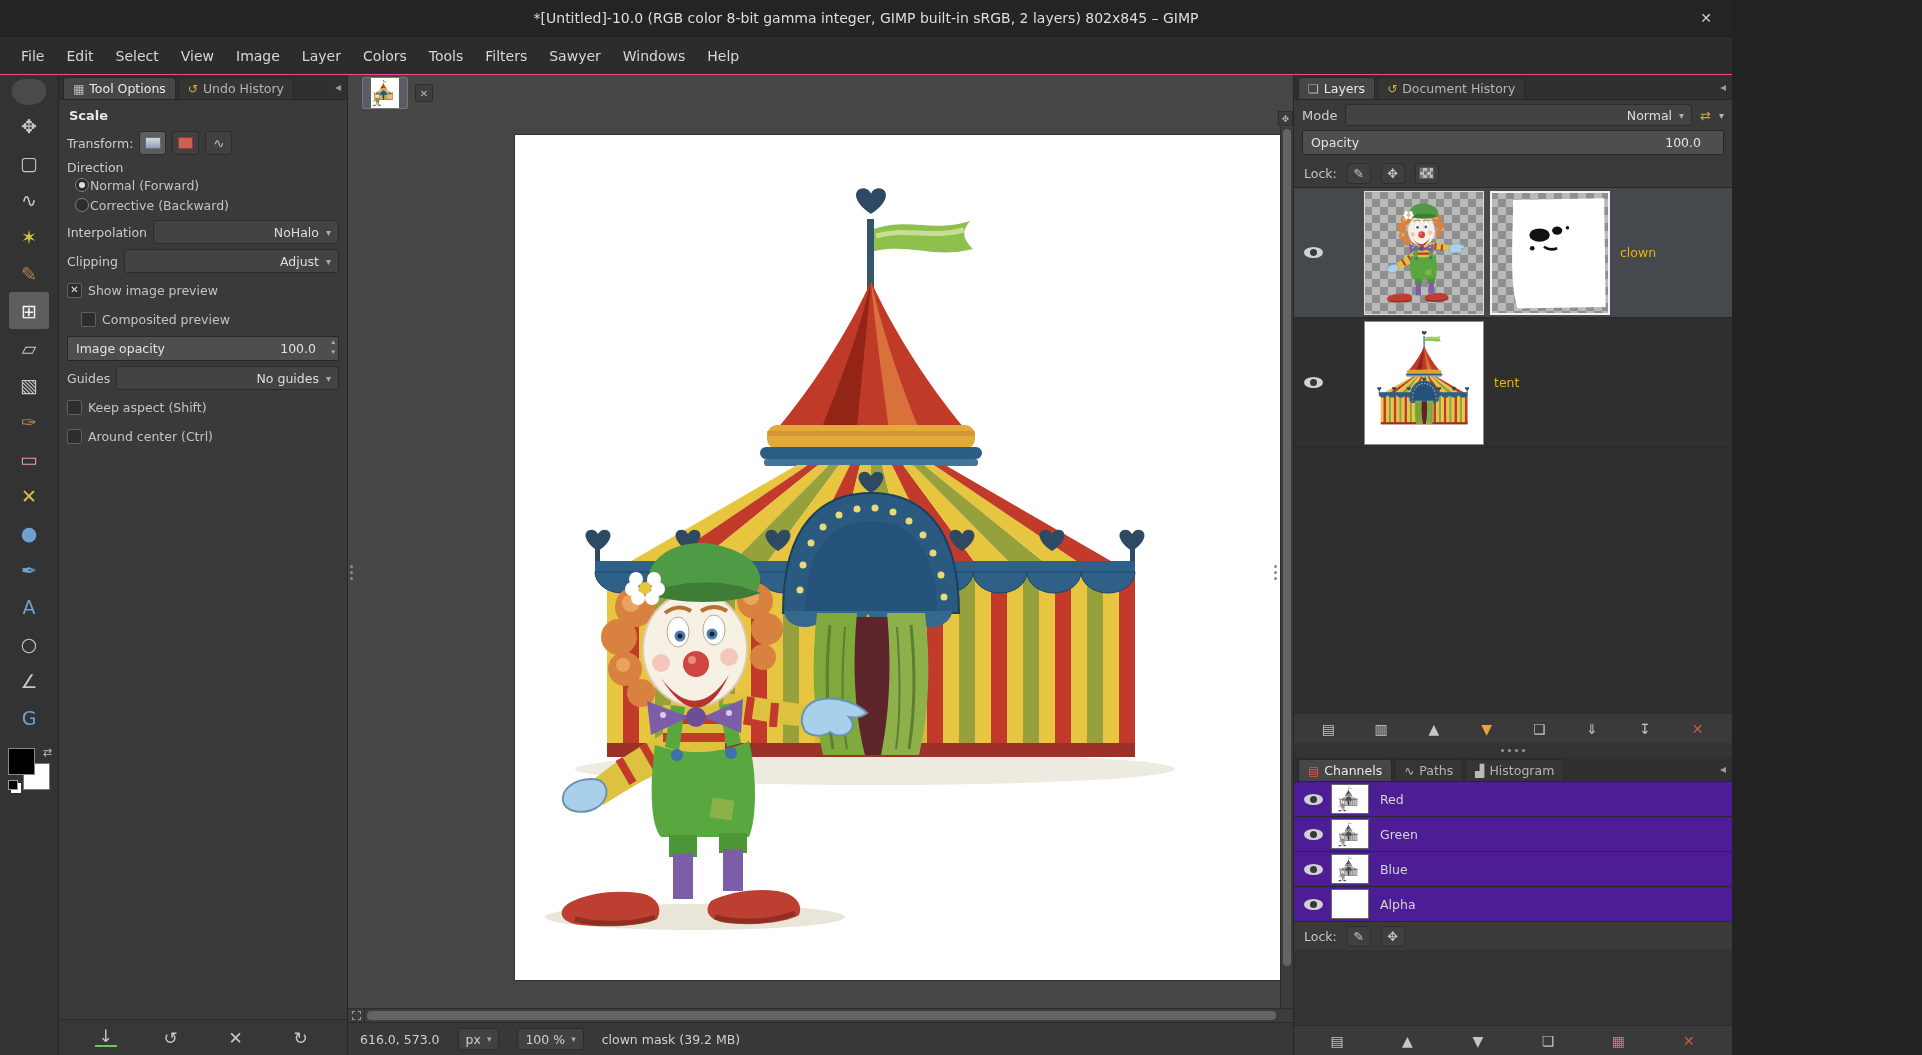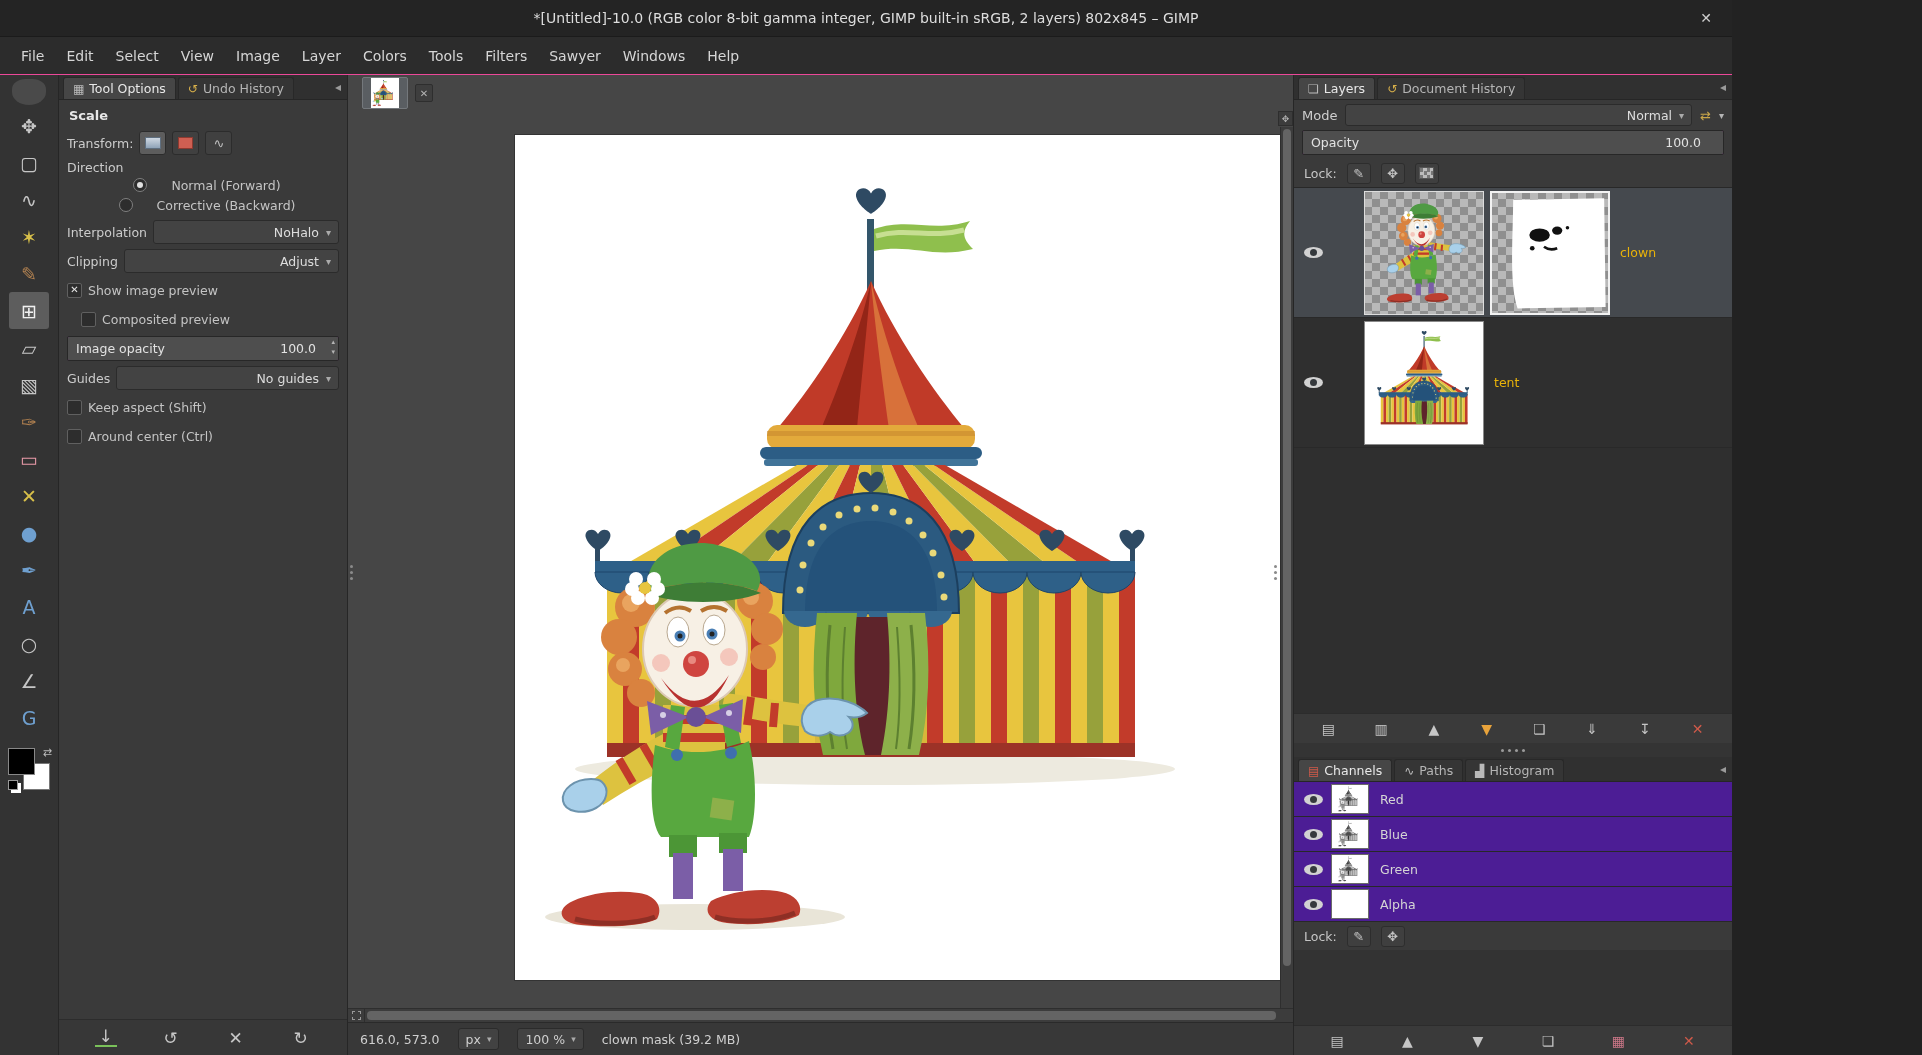--- a/index.html
+++ b/index.html
@@ -48,21 +48,21 @@
 .opt-title { font-weight:bold; font-size:13px; color:#e8e8e8; margin:2px 0 3px 2px; }
 .opt-row { display:flex; align-items:center; min-height:24px; gap:6px; }
 .opt-label { font-size:12.5px; color:#cccccc; }
 .sub-label { font-size:12.5px; color:#c4c4c4; }
 .tbtn { width:27px; height:24px; background:#404040; border:1px solid #2c2c2c; border-radius:3px; display:flex; align-items:center; justify-content:center; color:#c0c0c0; font-size:13px; }
 .tbtn.active { background:#5d5d5d; }
 .mini-layer { width:16px; height:12px; background:linear-gradient(#cfd8e2,#8fa3b8); border:1px solid #5f6f80; }
 .mini-red { width:15px; height:12px; background:#cf5f52; border:1px solid #8e3a30; }
 .radio { width:14px; height:14px; border-radius:50%; border:1px solid #808080; background:#2d2d2d; position:relative; flex:0 0 auto; }
 .radio.checked::after { content:""; position:absolute; left:3px; top:3px; width:6px; height:6px; border-radius:50%; background:#e0e0e0; }
-.radio-row { display:flex; align-items:center; gap:24px; padding-left:8px; min-height:20px;justify-content:center; }
+.radio-row { display:flex; align-items:center; gap:1px; padding-left:8px; min-height:20px; }
 .radio-row .lbl { font-size:12.5px; color:#c4c4c4; }
 .combo { flex:1; height:24px; background:#434343; border:1px solid #2b2b2b; border-radius:3px; display:flex; align-items:center; justify-content:flex-end; gap:7px; padding:0 7px; font-size:12.5px; color:#dddddd; }
 .combo .arr { color:#aaaaaa; font-size:10px; }
 .cb { width:15px; height:15px; background:#2d2d2d; border:1px solid #606060; border-radius:2px; display:flex; align-items:center; justify-content:center; flex:0 0 auto; }
 .cb i { font-style:normal; font-size:10px; color:#e6e6e6; line-height:1; }
 .spinscale { position:relative; height:25px; background:#701a75; border:1px solid #272727; border-radius:2px; overflow:hidden; flex:1; }
 .spinscale .fill { position:absolute; top:0; left:0; bottom:0; width:100%; background:#4e4e4e; }
 .ss-label { position:absolute; left:8px; top:4px; font-size:12.5px; color:#e2e2e2; }
 .ss-value { position:absolute; right:22px; top:4px; font-size:12.5px; color:#e2e2e2; }
 .ss-spin { position:absolute; right:3px; top:1px; display:flex; flex-direction:column; font-size:7px; color:#b5b5b5; line-height:1.4; }
@@ -623,34 +623,34 @@
           <span class="eye">
               <span class="eye-shape"></span>
             </span>
           <div class="chan-thumb">
             <svg viewBox="0 0 802 845">
                 <rect width="802" height="845" fill="#ffffff"></rect>
                 <use href="#g-tent"></use>
                 <use href="#g-clown"></use>
               </svg>
           </div>
-          <span class="chan-name">Blue</span>
+          <span class="chan-name">Green</span>
         </div>
         <div class="chan-row">
           <span class="eye">
               <span class="eye-shape"></span>
             </span>
           <div class="chan-thumb">
             <svg viewBox="0 0 802 845">
                 <rect width="802" height="845" fill="#ffffff"></rect>
                 <use href="#g-tent"></use>
                 <use href="#g-clown"></use>
               </svg>
           </div>
-          <span class="chan-name">Green</span>
+          <span class="chan-name">Blue</span>
         </div>
         <div class="chan-row">
           <span class="eye">
               <span class="eye-shape"></span>
             </span>
           <div class="chan-thumb">
             <svg viewBox="0 0 802 845">
                 <rect width="802" height="845" fill="#ffffff"></rect>
               </svg>
           </div>

